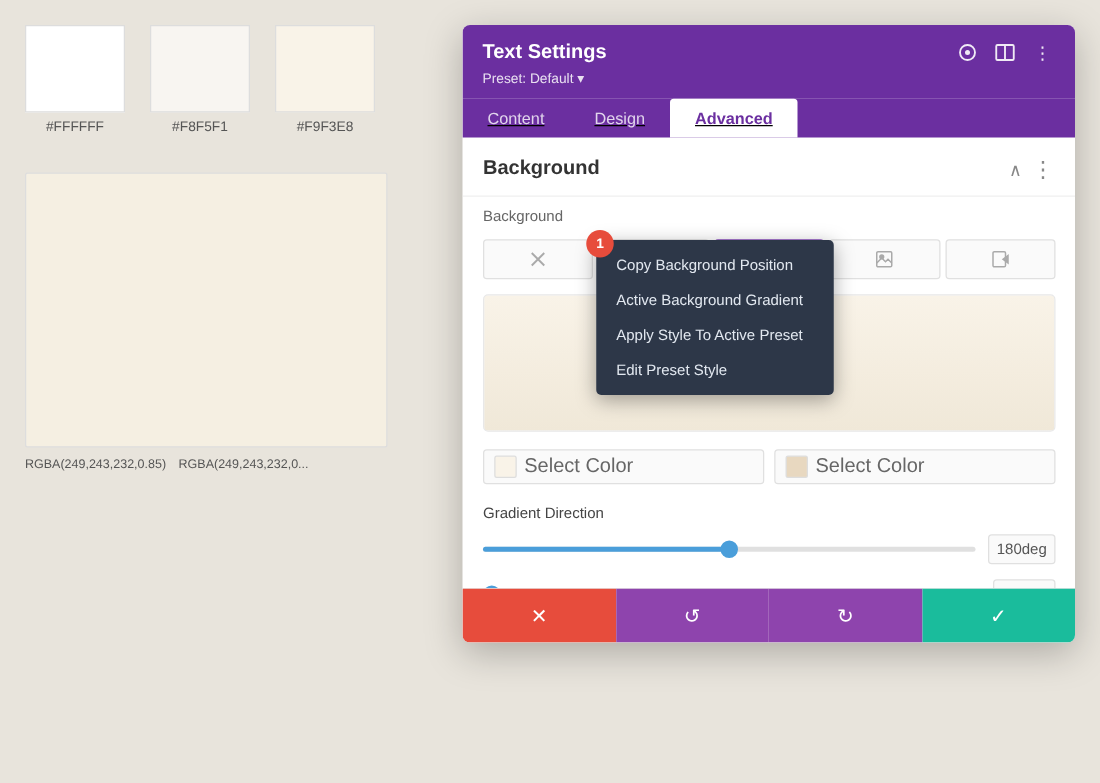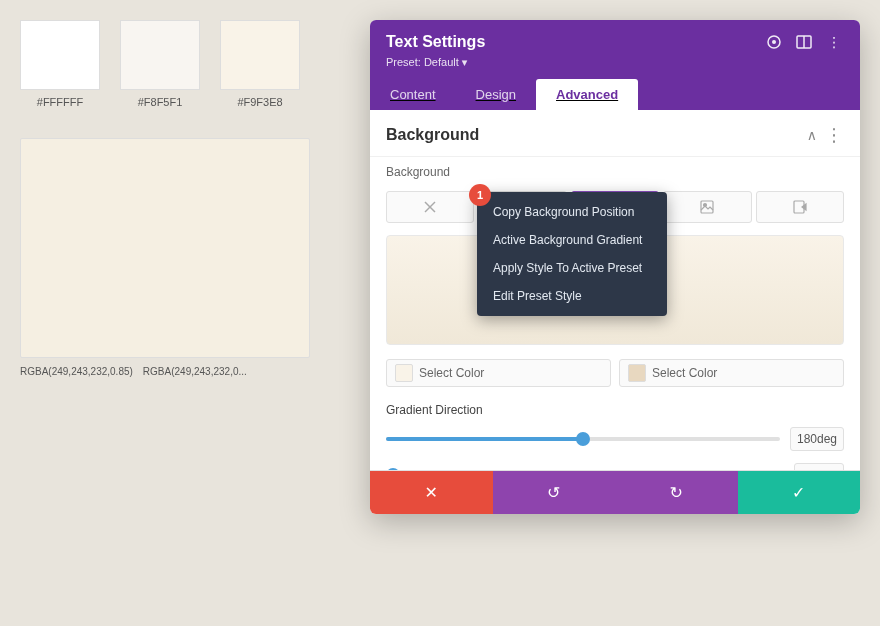--- a/index.html
+++ b/index.html
@@ -201,21 +201,21 @@
       cursor: pointer;
       background: #fafafa;
     }
     .color-swatch-mini {
       width: 18px;
       height: 18px;
       border-radius: 2px;
       border: 1px solid #ddd;
     }
     .color-stop-label {
-      font-size: 12px;
+      font-size: 16px;
       color: #666;
     }
 
     
     .form-row {
       padding: 8px 16px;
     }
     .form-label {
       font-size: 12px;
       color: #444;

